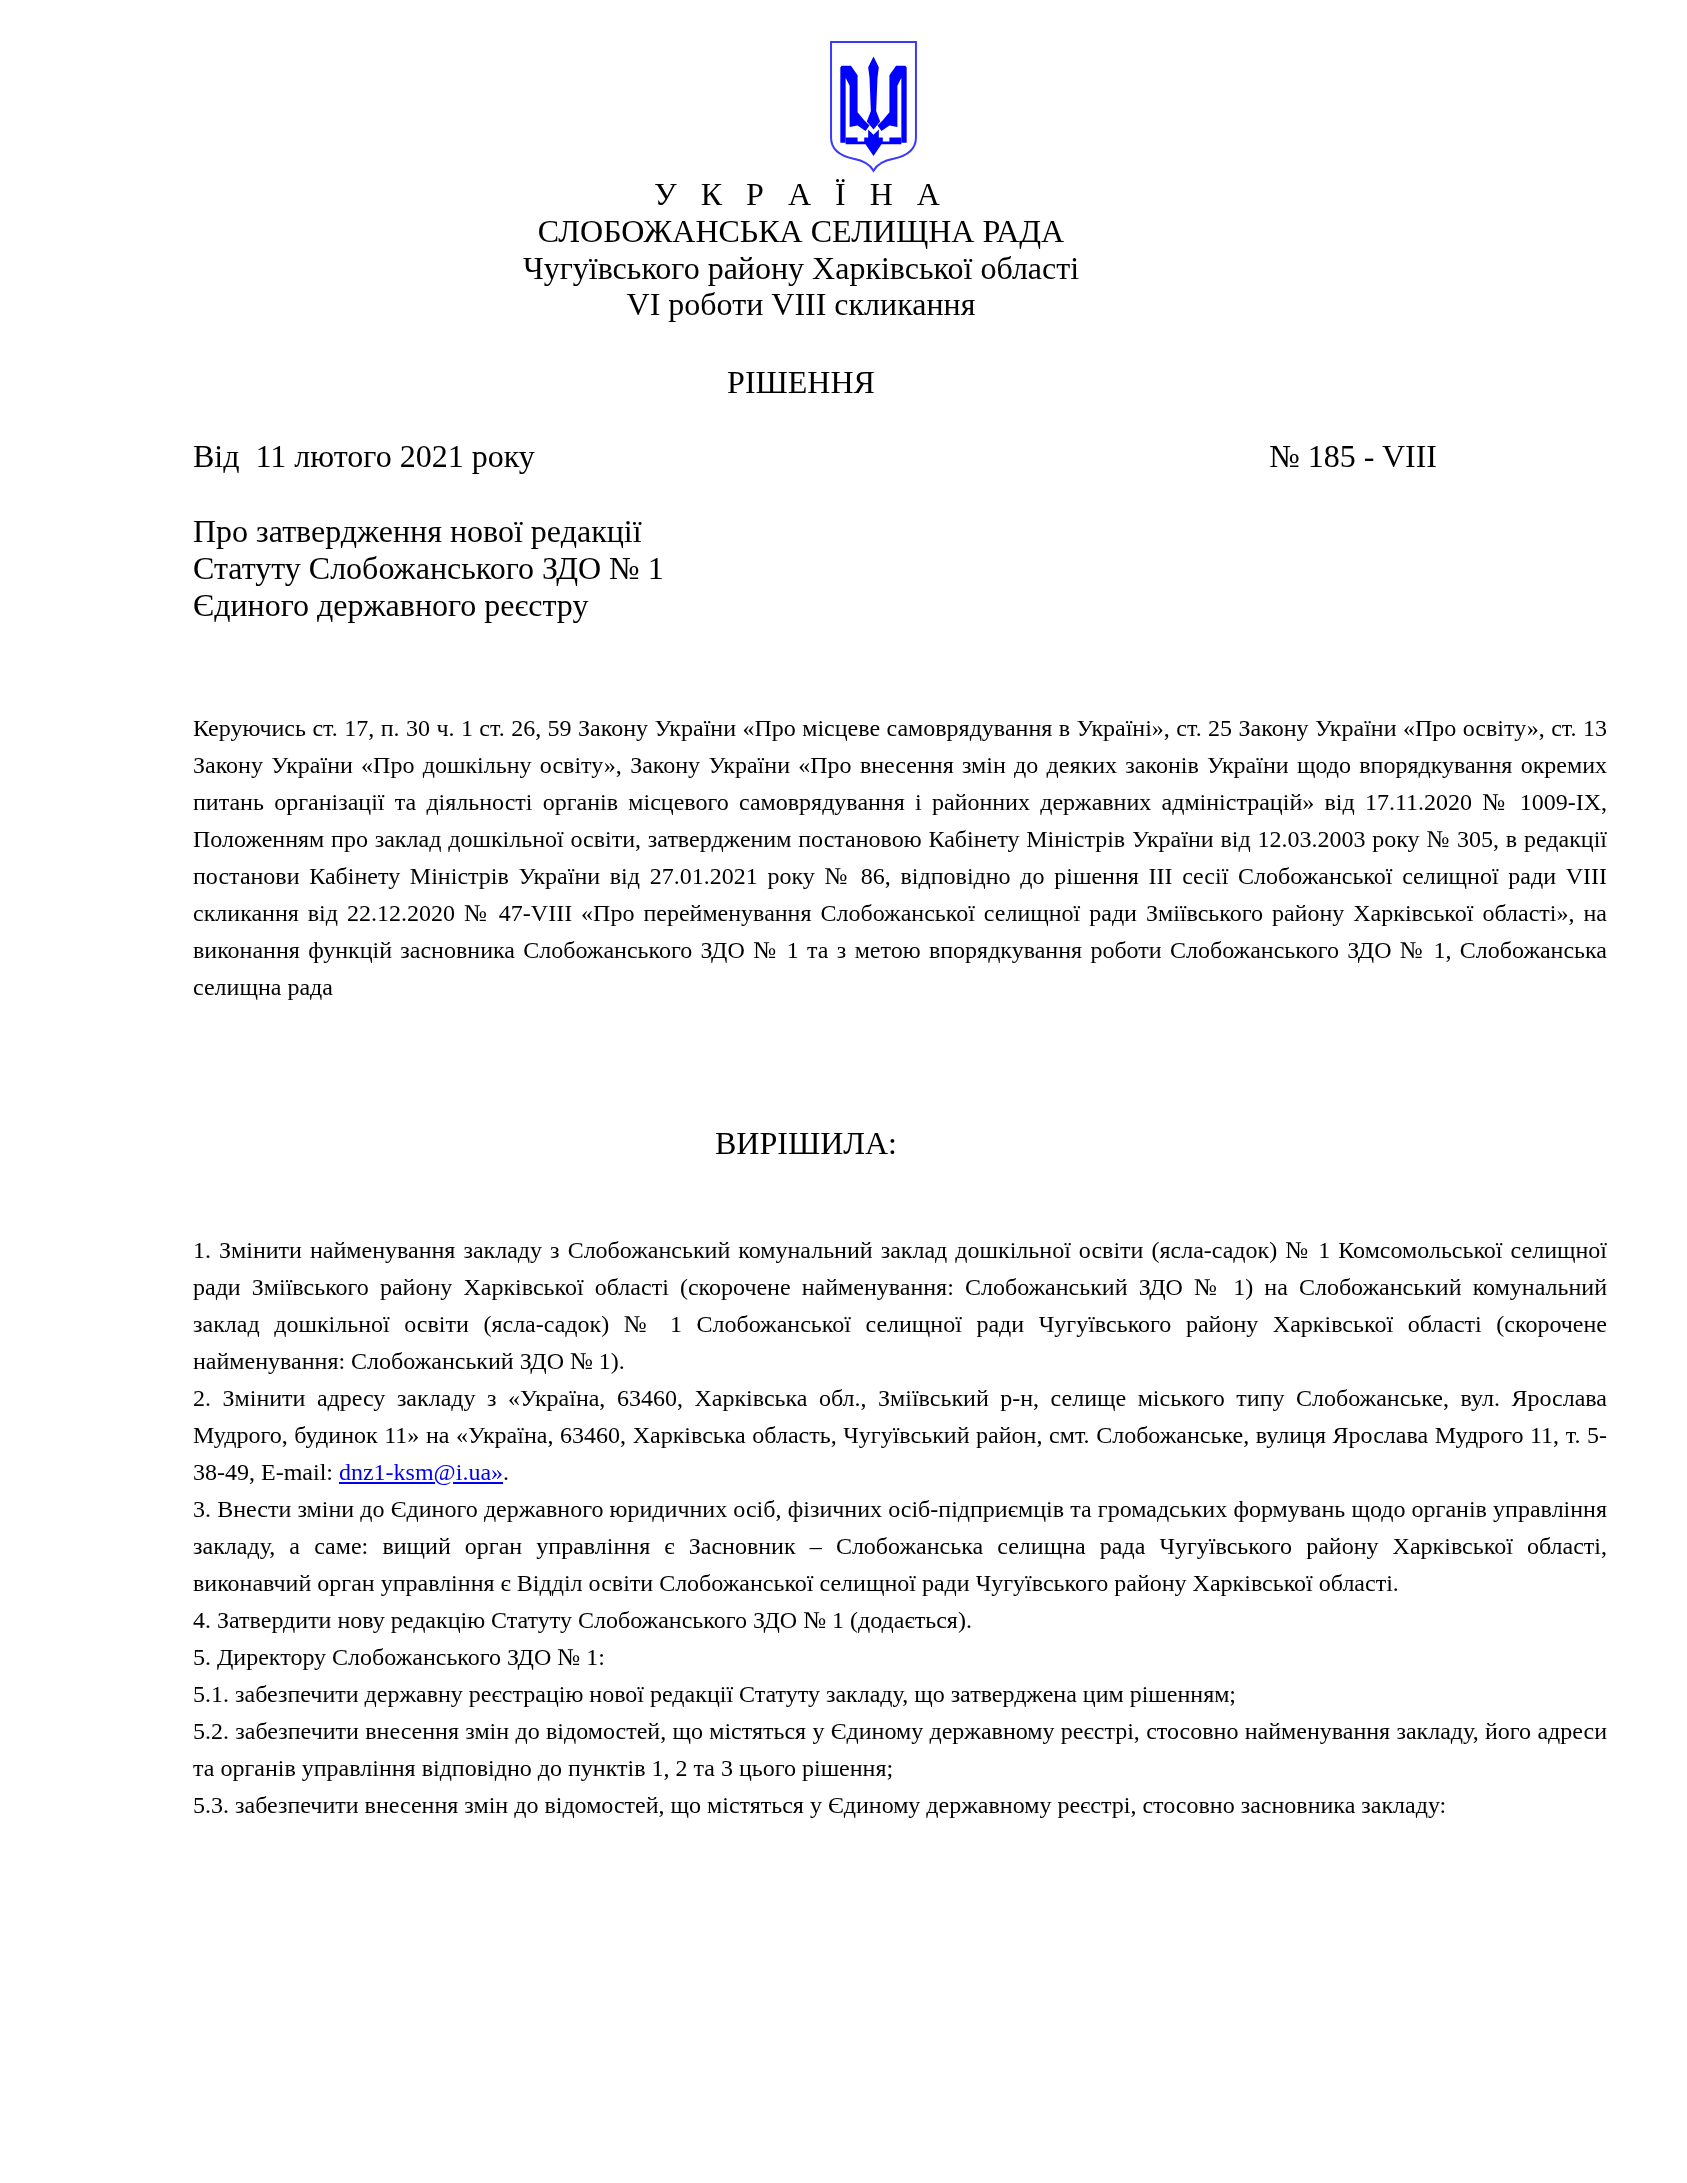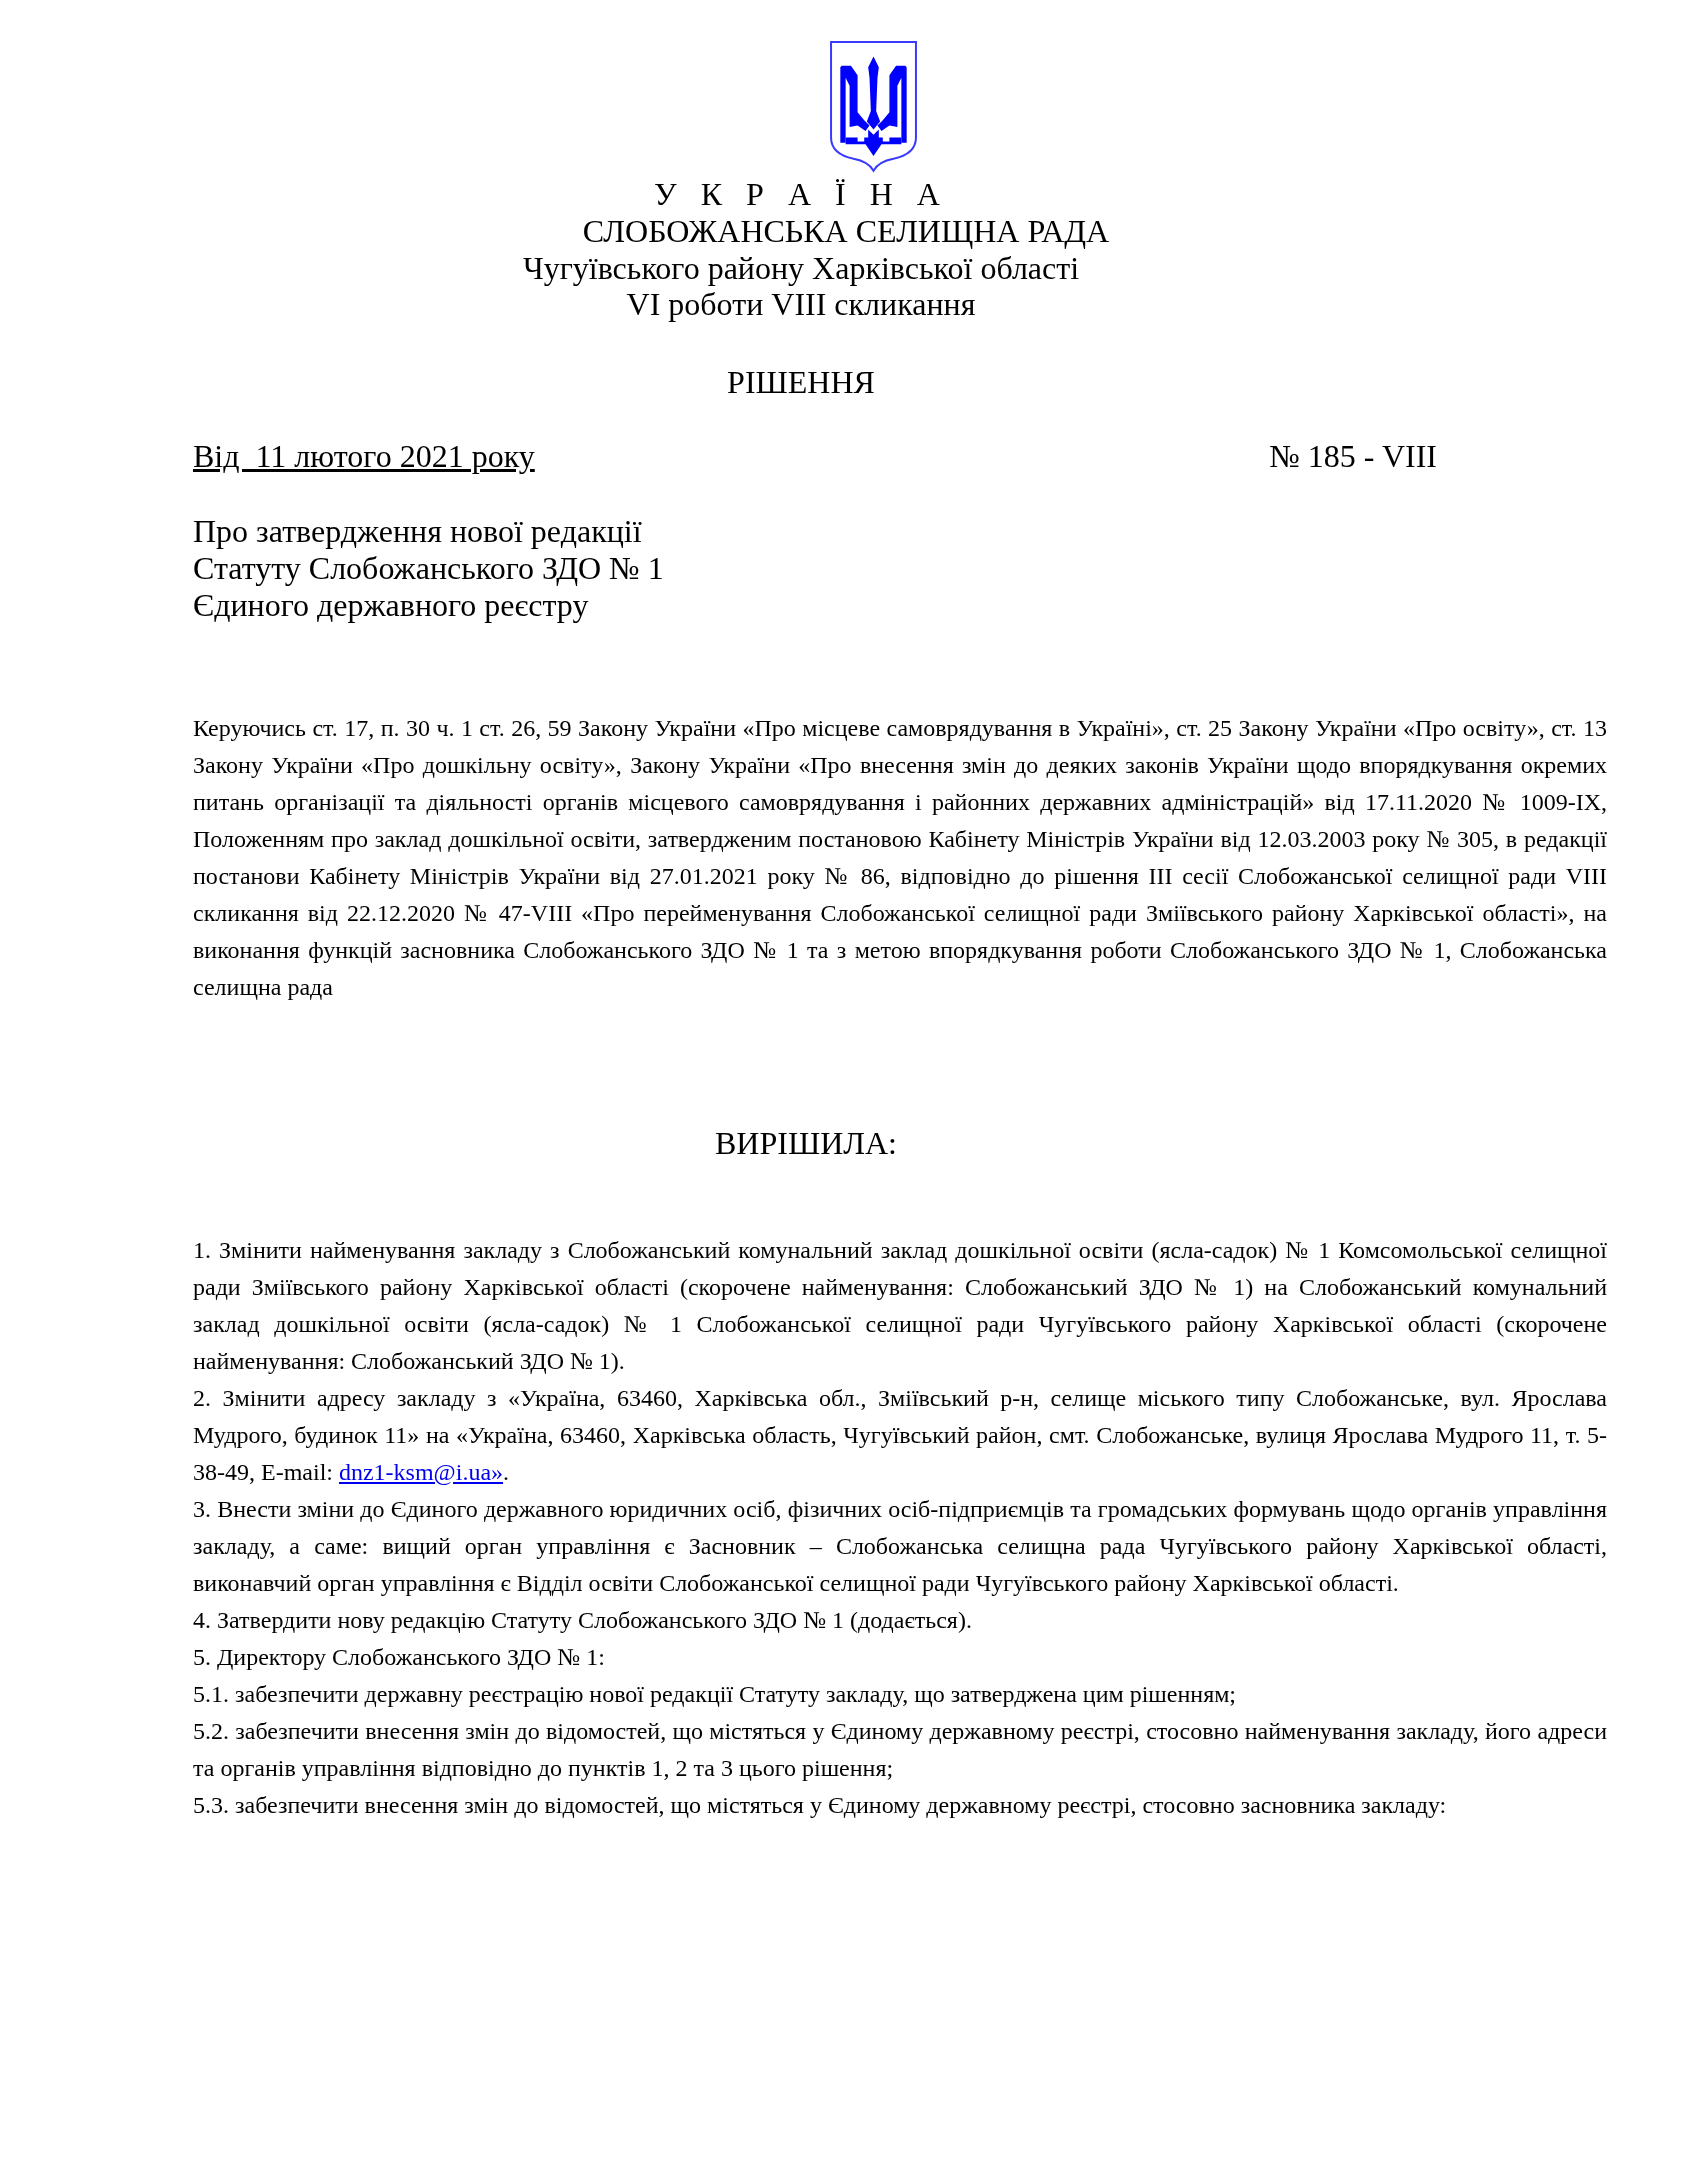--- a/index.html
+++ b/index.html
@@ -24,36 +24,36 @@
   }
   .header-block {
     position: absolute;
     left: 0;
     width: 1602px;
     text-align: center;
     font-size: 32px;
     line-height: 37px;
   }
   .hdr-country { top: 176px; letter-spacing: 8px; }
-  .hdr-council { top: 213px; padding-left: 45px; }
+  .hdr-council { top: 213px; }
   .hdr-district { top: 250px; }
   .hdr-session { top: 286px; }
   .hdr-title { top: 364px; }
 
   .meta-row {
     position: absolute;
     top: 438px;
     left: 193px;
     width: 1244px;
     font-size: 32px;
     line-height: 37px;
     display: flex;
     justify-content: space-between;
   }
-  .meta-date { white-space: pre; text-decoration: underline; }
+  .meta-date { white-space: pre; }
 
   .subject {
     position: absolute;
     left: 193px;
     top: 513px;
     font-size: 32px;
     line-height: 37px;
   }
   .subject div { white-space: nowrap; }
 

